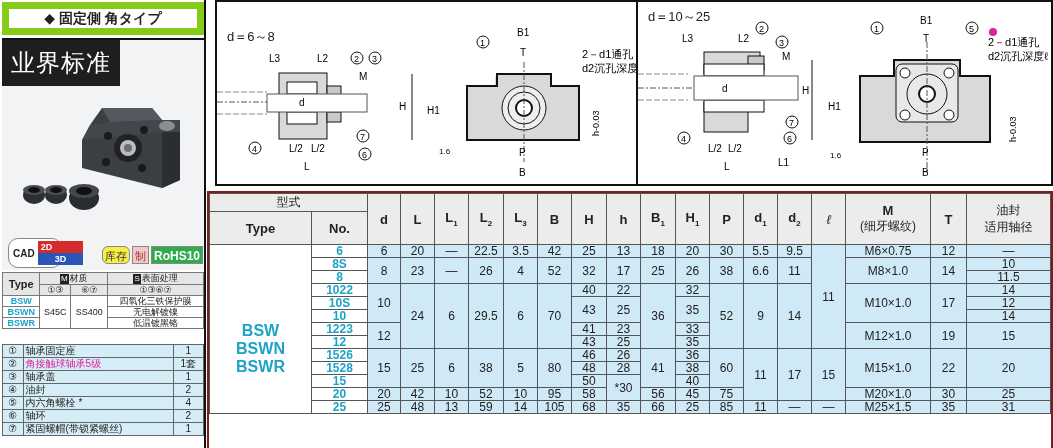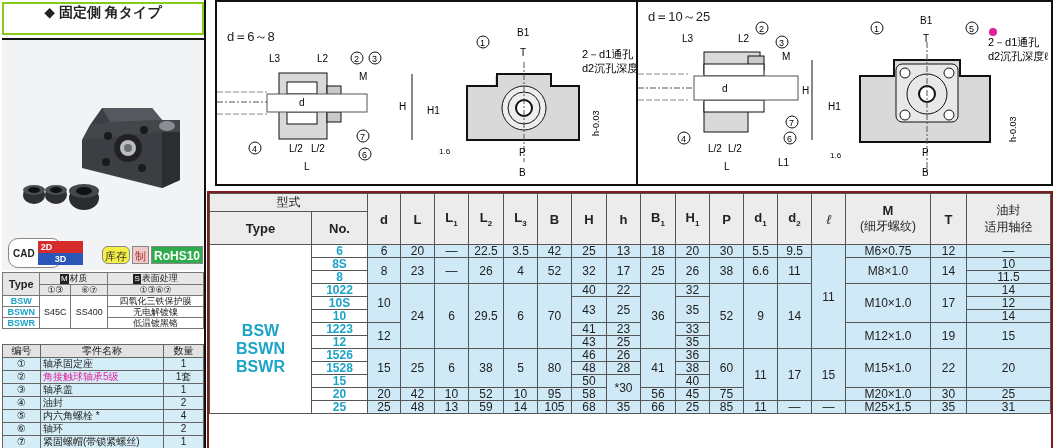--- a/index.html
+++ b/index.html
@@ -1,21 +1,21 @@
 <!DOCTYPE html>
 <html><head>
 <meta charset="utf-8">
 <style>
   * { box-sizing: border-box; margin: 0; padding: 0; }
   body { width: 1053px; height: 448px; background: #fff; font-family: "Liberation Sans", "DejaVu Sans", sans-serif; position: relative; overflow: hidden; color: #222; }
   .abs { position: absolute; }
 
   
   #left { left: 0; top: 0; width: 206px; height: 448px; border-right: 2px solid #111; background: #fff; }
-  #title-bar { left: 2px; top: 2px; width: 202px; height: 33px; border: 2px solid #84cc16; display: flex; align-items: flex-start; justify-content: center; font-weight: bold; font-size: 14px; background: #fff; }
+  #title-bar { left: 2px; top: 2px; width: 202px; height: 33px; border: 7px solid #84cc16; display: flex; align-items: center; justify-content: center; font-weight: bold; font-size: 14px; background: #fff; }
   #photo { left: 2px; top: 38px; width: 202px; height: 232px; background: #f2f3f5; border-top: 2px solid #111; }
   #std-badge { left: 0; top: 0; width: 118px; height: 46px; background: #1e1e1e; color: #fff; font-size: 24px; display: flex; align-items: center; justify-content: center; letter-spacing: 1px; }
   #cad { left: 6px; top: 198px; width: 54px; height: 30px; border: 1px solid #888; border-radius: 10px; background: #fff; display: flex; align-items: center; padding-left: 4px; font-size: 10px; font-weight: bold; }
   #cad .dd { display: flex; flex-direction: column; margin-left: 3px; }
   #cad .d2 { background: #d52b2b; color: #fff; font-size: 9px; padding: 0 3px; line-height: 12px; }
   #cad .d3 { background: #2a56b8; color: #fff; font-size: 9px; padding: 0 17px; line-height: 12px; }
   #tags { left: 100px; top: 206px; display: flex; gap: 2px; }
   .tag { font-size: 11px; height: 18px; line-height: 18px; padding: 0 2px; border: 1px solid #888; }
   .tag.stock { background: #f6ef45; color: #333; border-radius: 6px; }
   .tag.made { background: #f1c9c9; color: #a33; }
@@ -53,20 +53,21 @@
 </style>
 </head>
 <body>
 
 <div id="left" class="abs">
   <div id="title-bar" class="abs">
     <span>◆ 固定側  角タイプ</span>
   </div>
 
   <div id="photo" class="abs">
+    <div id="std-badge" class="abs">业界标准</div>
     <svg class="abs" style="left:0;top:0" width="202" height="232">
 
       <polygon points="88,85 100,68 150,68 160,80 178,80 178,140 160,148 80,128 80,100" fill="#3b3e43"></polygon>
       <polygon points="100,68 150,68 160,80 108,82" fill="#55595f"></polygon>
       <polygon points="80,100 88,85 108,82 160,80 178,80 178,92 160,92" fill="#4a4e54" opacity="0.6"></polygon>
       <polygon points="160,92 178,92 178,140 160,148" fill="#2b2d31"></polygon>
       <circle cx="126" cy="108" r="14" fill="#222"></circle>
       <circle cx="126" cy="108" r="8" fill="#b9bcc0"></circle>
       <circle cx="126" cy="108" r="4" fill="#6b6f74"></circle>
       <circle cx="106" cy="96" r="4" fill="#1a1a1a"></circle>
@@ -123,25 +124,20 @@
     </tr>
     <tr>
       <td class="blue">BSWR</td>
       <td>低温镀黑铬</td>
     </tr>
   </tbody>
     </table>
 
   <table id="parts-table" class="abs">
     <tbody>
-        <tr>
-      <th style="width:38px">编号</th>
-      <th>零件名称</th>
-      <th style="width:40px">数量</th>
-    </tr>
     <tr>
           <td class="c">①</td>
           <td>轴承固定座</td>
           <td class="c">1</td>
         </tr>
     <tr>
           <td class="c">②</td>
           <td class="pink">角接触球轴承5级</td>
           <td class="c">1套</td>
         </tr>

